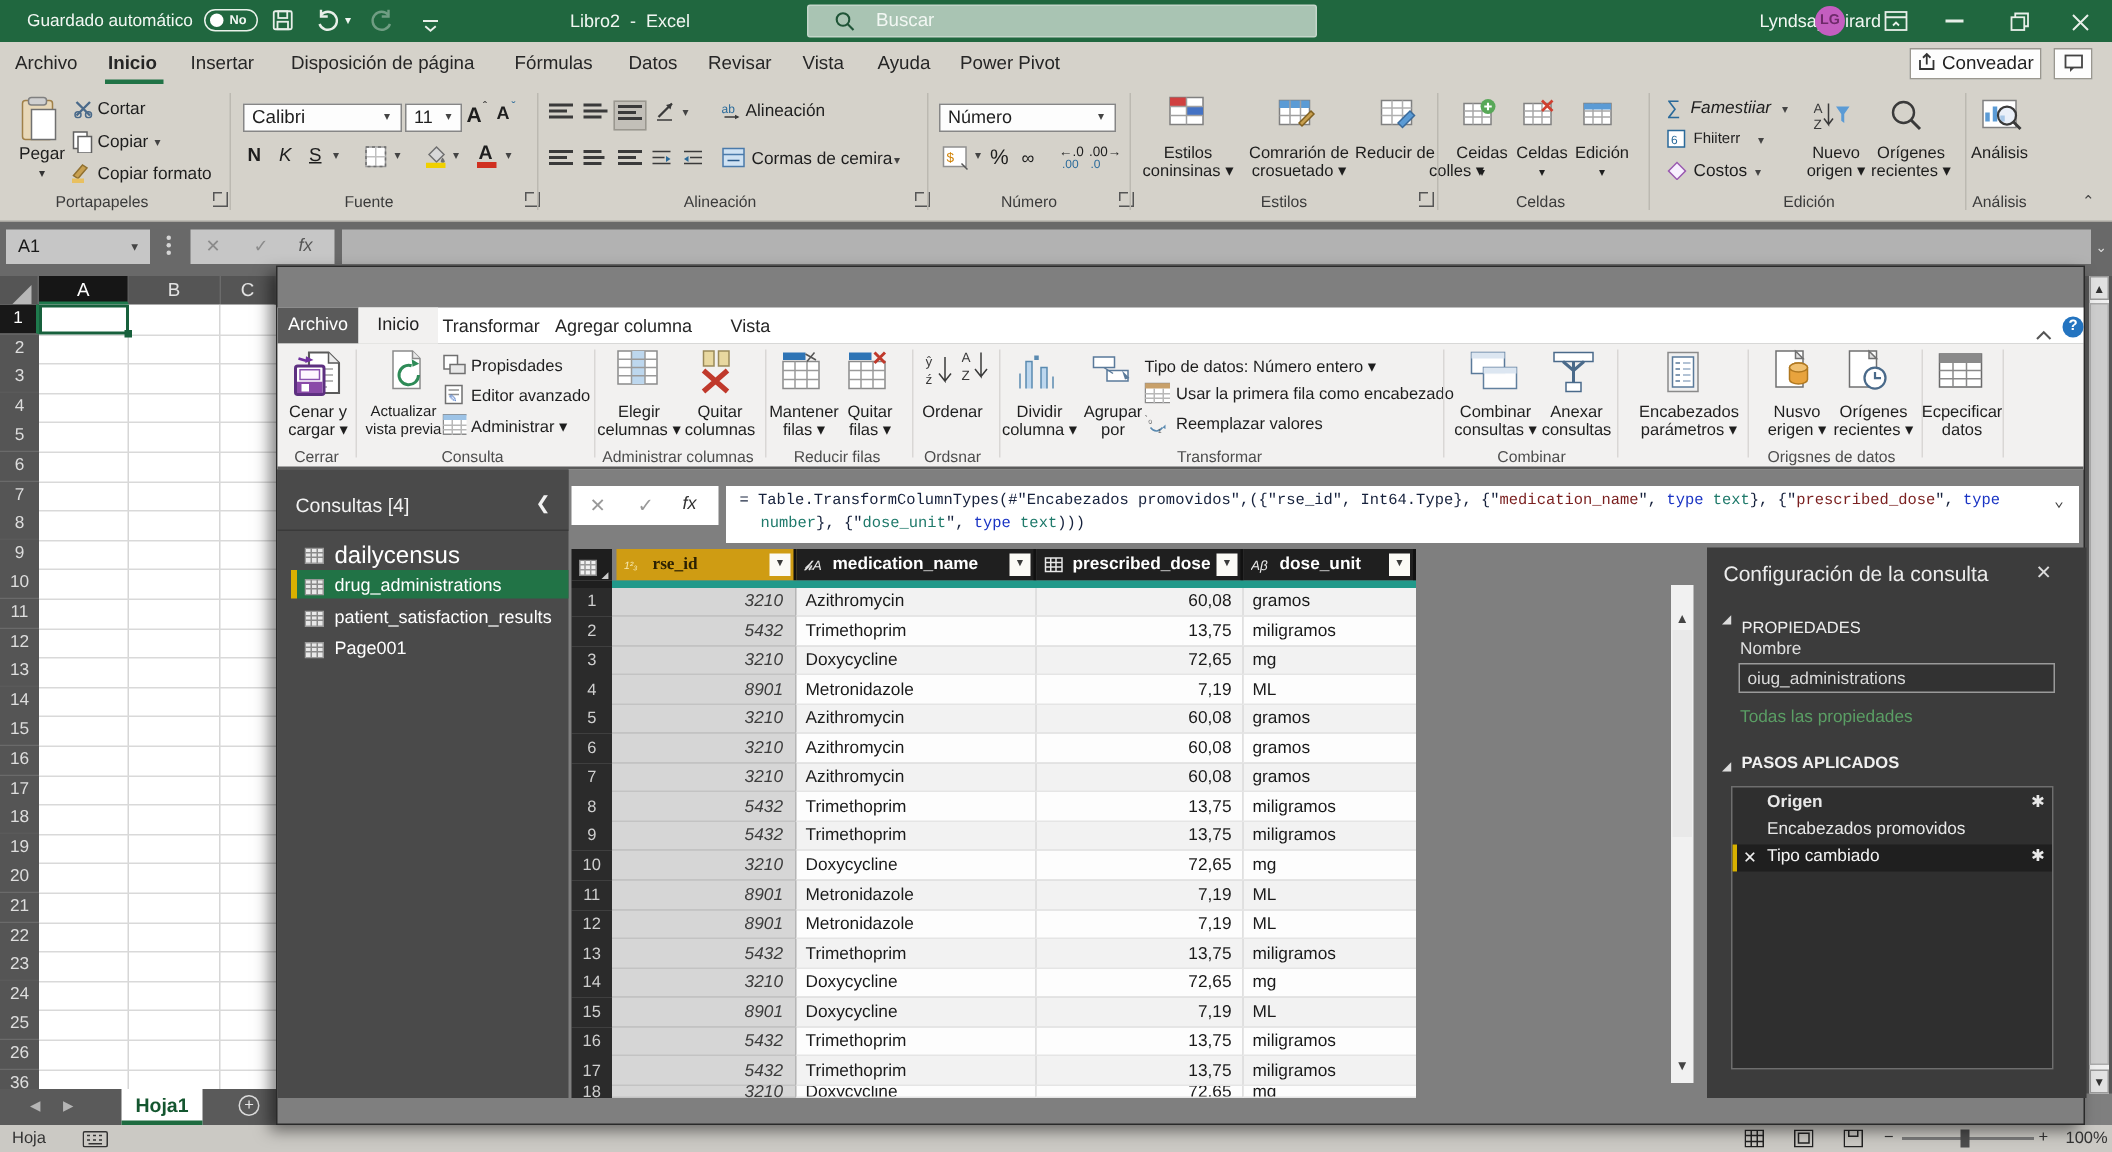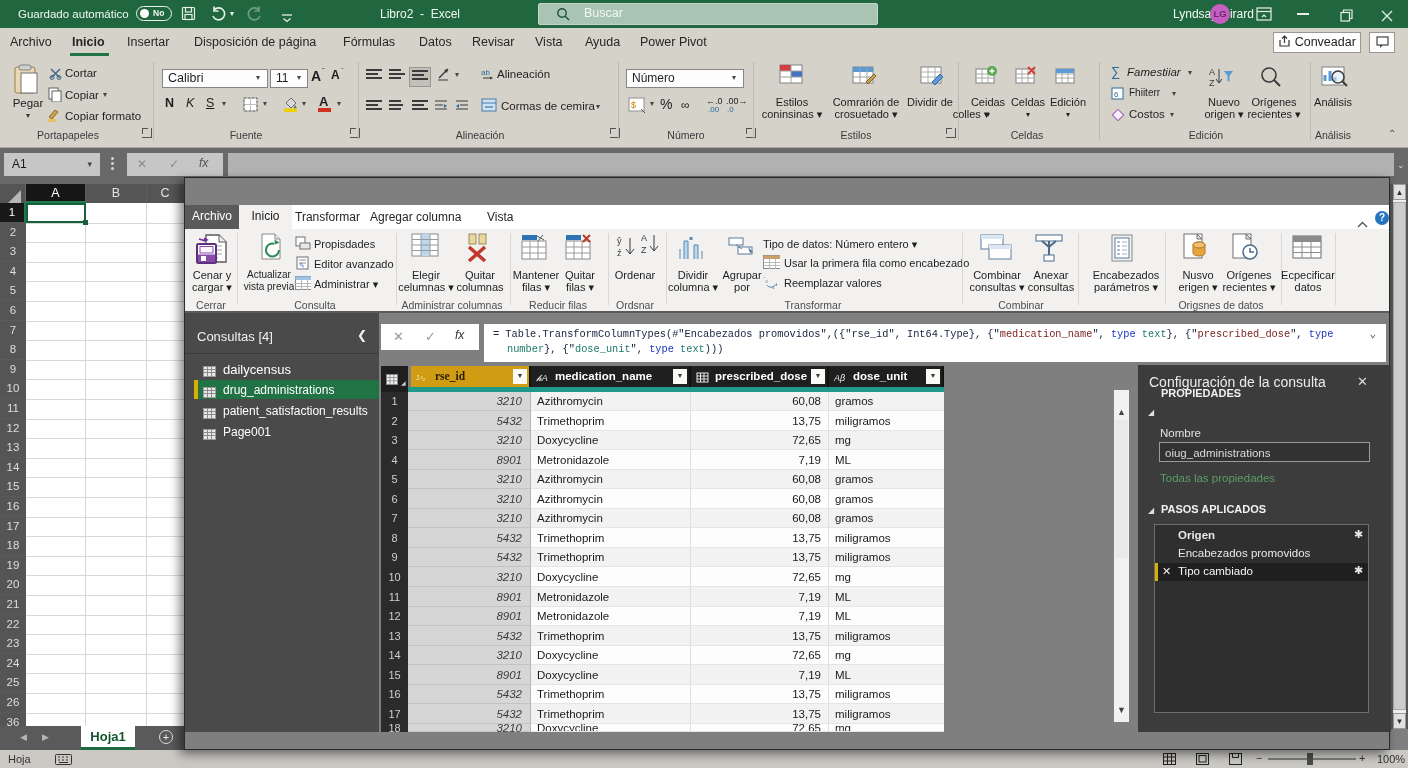--- a/index.html
+++ b/index.html
@@ -274,21 +274,21 @@
           <path d="M1 13h20M8 3v16M15 3v16" stroke="#a0a0a0"></path>
           <path d="M14 18 l8-8 2 2-8 8z" fill="#c8a050" stroke="#806020"></path>
         </svg></div>
 <div class="rbtn" style="left:806px;top:38px;width:120px;font-size:11px;color:#1e1e1e;">Comrarión de</div>
 <div class="rbtn" style="left:806px;top:50px;width:120px;font-size:11px;color:#1e1e1e;">crosuetado ▾</div>
 <div class="abs" style="left:920px;top:6px;width:26px;height:26px;"><svg width="26" height="26" viewBox="0 0 26 26">
           <rect x="1" y="3" width="20" height="16" fill="#fff" stroke="#808080"></rect>
           <path d="M1 8h20M1 13h20M8 3v16M15 3v16" stroke="#b0b0b0"></path>
           <path d="M12 18 l8-8 3 3-8 8z" fill="#5b9bd5" stroke="#3a6a9a"></path>
         </svg></div>
-<div class="rbtn" style="left:870px;top:38px;width:120px;font-size:11px;color:#1e1e1e;">Dividir de</div>
+<div class="rbtn" style="left:870px;top:38px;width:120px;font-size:11px;color:#1e1e1e;">Reducir de</div>
 <div class="rbtn" style="left:870px;top:50px;width:120px;font-size:11px;color:#1e1e1e;margin-left:41px;">colles ▾</div>
 <div class="glabel" style="left:826px;width:60px;">Estilos</div>
 <div class="glauncher" style="left:946px;"></div>
 <div class="gsep" style="left:958px;"></div>
 <div class="abs" style="left:974px;top:7px;width:26px;height:24px;"><svg width="26" height="24" viewBox="0 0 26 24">
           <rect x="2" y="4" width="18" height="14" fill="#fff" stroke="#808080"></rect>
           <path d="M2 9h18M2 13h18M8 4v14M14 4v14" stroke="#a8a8a8"></path>
           <circle cx="18" cy="6" r="5" fill="#58a858"></circle>
           <path d="M15.5 6h5M18 3.5v5" stroke="#fff" stroke-width="1.4"></path>
         </svg></div>
@@ -658,21 +658,21 @@
 </div>
   <div class="abs" id="qpanel">
 <div class="abs" style="left:0;top:0;width:194px;height:40px;background:#4a4a4a;"></div>
 <span class="abs" style="left:12px;top:16px;font-size:13px;color:#f2f2f2;">Consultas [4]</span>
 <span class="abs" style="left:172px;top:15px;font-size:12px;color:#f2f2f2;">❮</span>
 <div class="abs" style="left:0;top:40px;width:194px;height:1px;background:#3a3a3a;"></div>
 <span class="abs" style="left:18px;top:50px;"><svg width="13" height="11" viewBox="0 0 13 11">
             <rect x="0.5" y="0.5" width="12" height="10" fill="#e8e8e8" stroke="#999"></rect>
             <path d="M0.5 3.5h12M0.5 6.5h12M4.5 0.5v10M8.5 0.5v10" stroke="#8a8a8a"></path>
           </svg></span>
-<span class="abs" style="left:38px;top:49px;font-size:13px;color:#fff;white-space:nowrap;">dailycensus</span>
+<span class="abs" style="left:38px;top:49px;font-size:16px;color:#fff;white-space:nowrap;">dailycensus</span>
 <div class="abs" style="left:9px;top:67px;width:4px;height:19px;background:#d8b100;"></div>
 <div class="abs" style="left:13px;top:67px;width:181px;height:19px;background:#217346;"></div>
 <span class="abs" style="left:18px;top:71px;"><svg width="13" height="11" viewBox="0 0 13 11">
             <rect x="0.5" y="0.5" width="12" height="10" fill="#e8e8e8" stroke="#999"></rect>
             <path d="M0.5 3.5h12M0.5 6.5h12M4.5 0.5v10M8.5 0.5v10" stroke="#8a8a8a"></path>
           </svg></span>
 <span class="abs" style="left:38px;top:70px;font-size:12px;color:#fff;white-space:nowrap;">drug_administrations</span>
 <span class="abs" style="left:18px;top:92px;"><svg width="13" height="11" viewBox="0 0 13 11">
             <rect x="0.5" y="0.5" width="12" height="10" fill="#e8e8e8" stroke="#999"></rect>
             <path d="M0.5 3.5h12M0.5 6.5h12M4.5 0.5v10M8.5 0.5v10" stroke="#8a8a8a"></path>
@@ -822,21 +822,21 @@
 
   <div class="abs" style="left:929px;top:212px;width:15px;height:332px;background:#f1f1f1;">
     <div style="position:absolute;left:0;top:16px;width:15px;height:13px;color:#444;font-size:9px;text-align:center;line-height:13px;">▲</div>
     <div style="position:absolute;left:1px;top:30px;width:13px;height:138px;background:#e9e9e9;"></div>
     <div style="position:absolute;left:0;top:313px;width:15px;height:14px;color:#444;font-size:9px;text-align:center;line-height:14px;">▼</div>
   </div>
   <div class="abs" id="cfg">
 <span class="abs" style="left:11px;top:9px;font-size:14px;color:#ececec;">Configuración de la consulta</span>
 <span class="abs" style="left:219px;top:9px;font-size:13px;color:#dcdcdc;">✕</span>
 <span class="abs" style="left:10px;top:43px;font-size:8px;color:#ddd;">◢</span>
-<span class="abs" style="left:23px;top:22px;font-size:11px;font-weight:bold;color:#f0f0f0;text-align:right;">PROPIEDADES</span>
+<span class="abs" style="left:23px;top:48px;font-size:11px;font-weight:normal;color:#f0f0f0;text-align:right;">PROPIEDADES</span>
 <span class="abs" style="left:22px;top:62px;font-size:11.5px;color:#e0e0e0;">Nombre</span>
 <div class="abs" style="left:21px;top:77px;width:211px;height:20px;background:#323232;border:1px solid #9a9a9a;"></div>
 <span class="abs" style="left:27px;top:82px;font-size:11.5px;color:#dadada;">oiug_administrations</span>
 <span class="abs" style="left:22px;top:107px;font-size:11.5px;color:#5a9e64;">Todas las propiedades</span>
 <span class="abs" style="left:10px;top:141px;font-size:8px;color:#ddd;">◢</span>
 <span class="abs" style="left:23px;top:138px;font-size:11px;font-weight:bold;color:#f0f0f0;">PASOS APLICADOS</span>
 <div class="abs" style="left:16px;top:159px;width:215px;height:189px;background:#2f2f2f;border:1px solid #6e6e6e;"></div>
 <span class="abs" style="left:40px;top:164px;font-size:11.5px;color:#e8e8e8;font-weight:bold;">Origen</span>
 <span class="abs" style="left:216px;top:163px;font-size:11px;color:#e8e8e8;">✱</span>
 <span class="abs" style="left:40px;top:182px;font-size:11.5px;color:#e8e8e8;">Encabezados promovidos</span>

